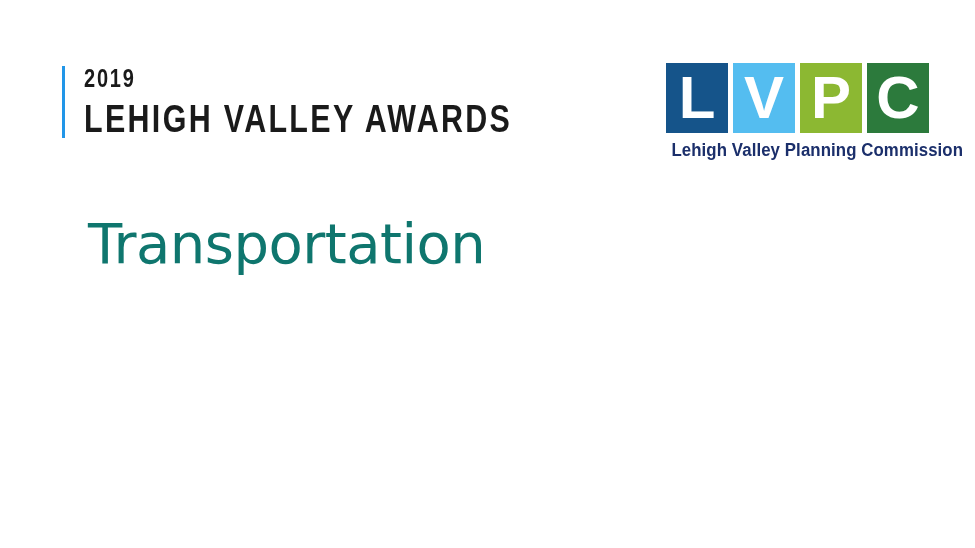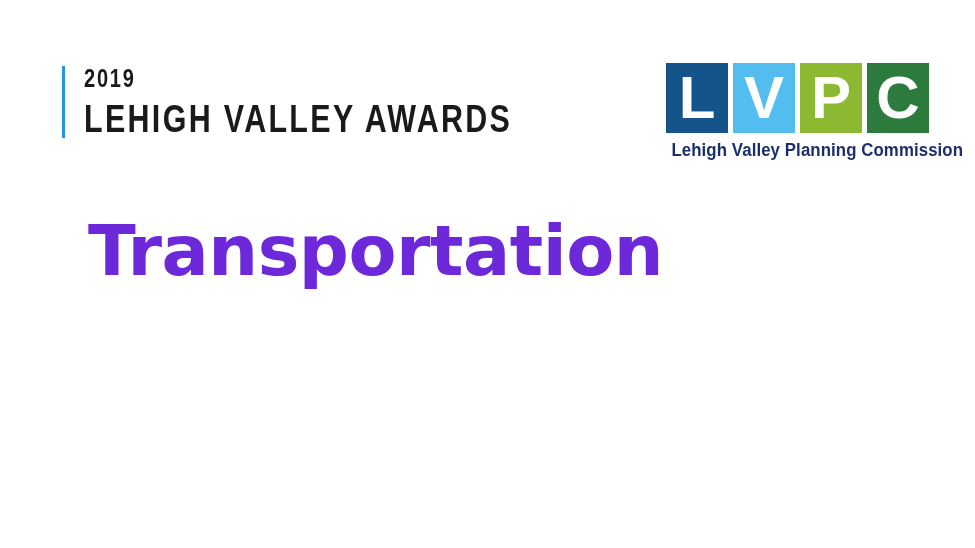--- a/index.html
+++ b/index.html
@@ -96,23 +96,23 @@
     transform: scaleX(0.96);
     transform-origin: center center;
   }
 
   
   .headline {
     position: absolute;
     left: 88px;
     top: 213px;
     font-family: "DejaVu Sans", sans-serif;
-    font-size: 70px;
-    font-weight: 700;
-    color: #6d28d9;
+    font-size: 56px;
+    font-weight: 400;
+    color: #0f766e;
     letter-spacing: -0.5px;
     line-height: 1.1;
     white-space: nowrap;
   }
 
   
   .tagline {
     position: absolute;
     left: 281px;
     top: 463px;

